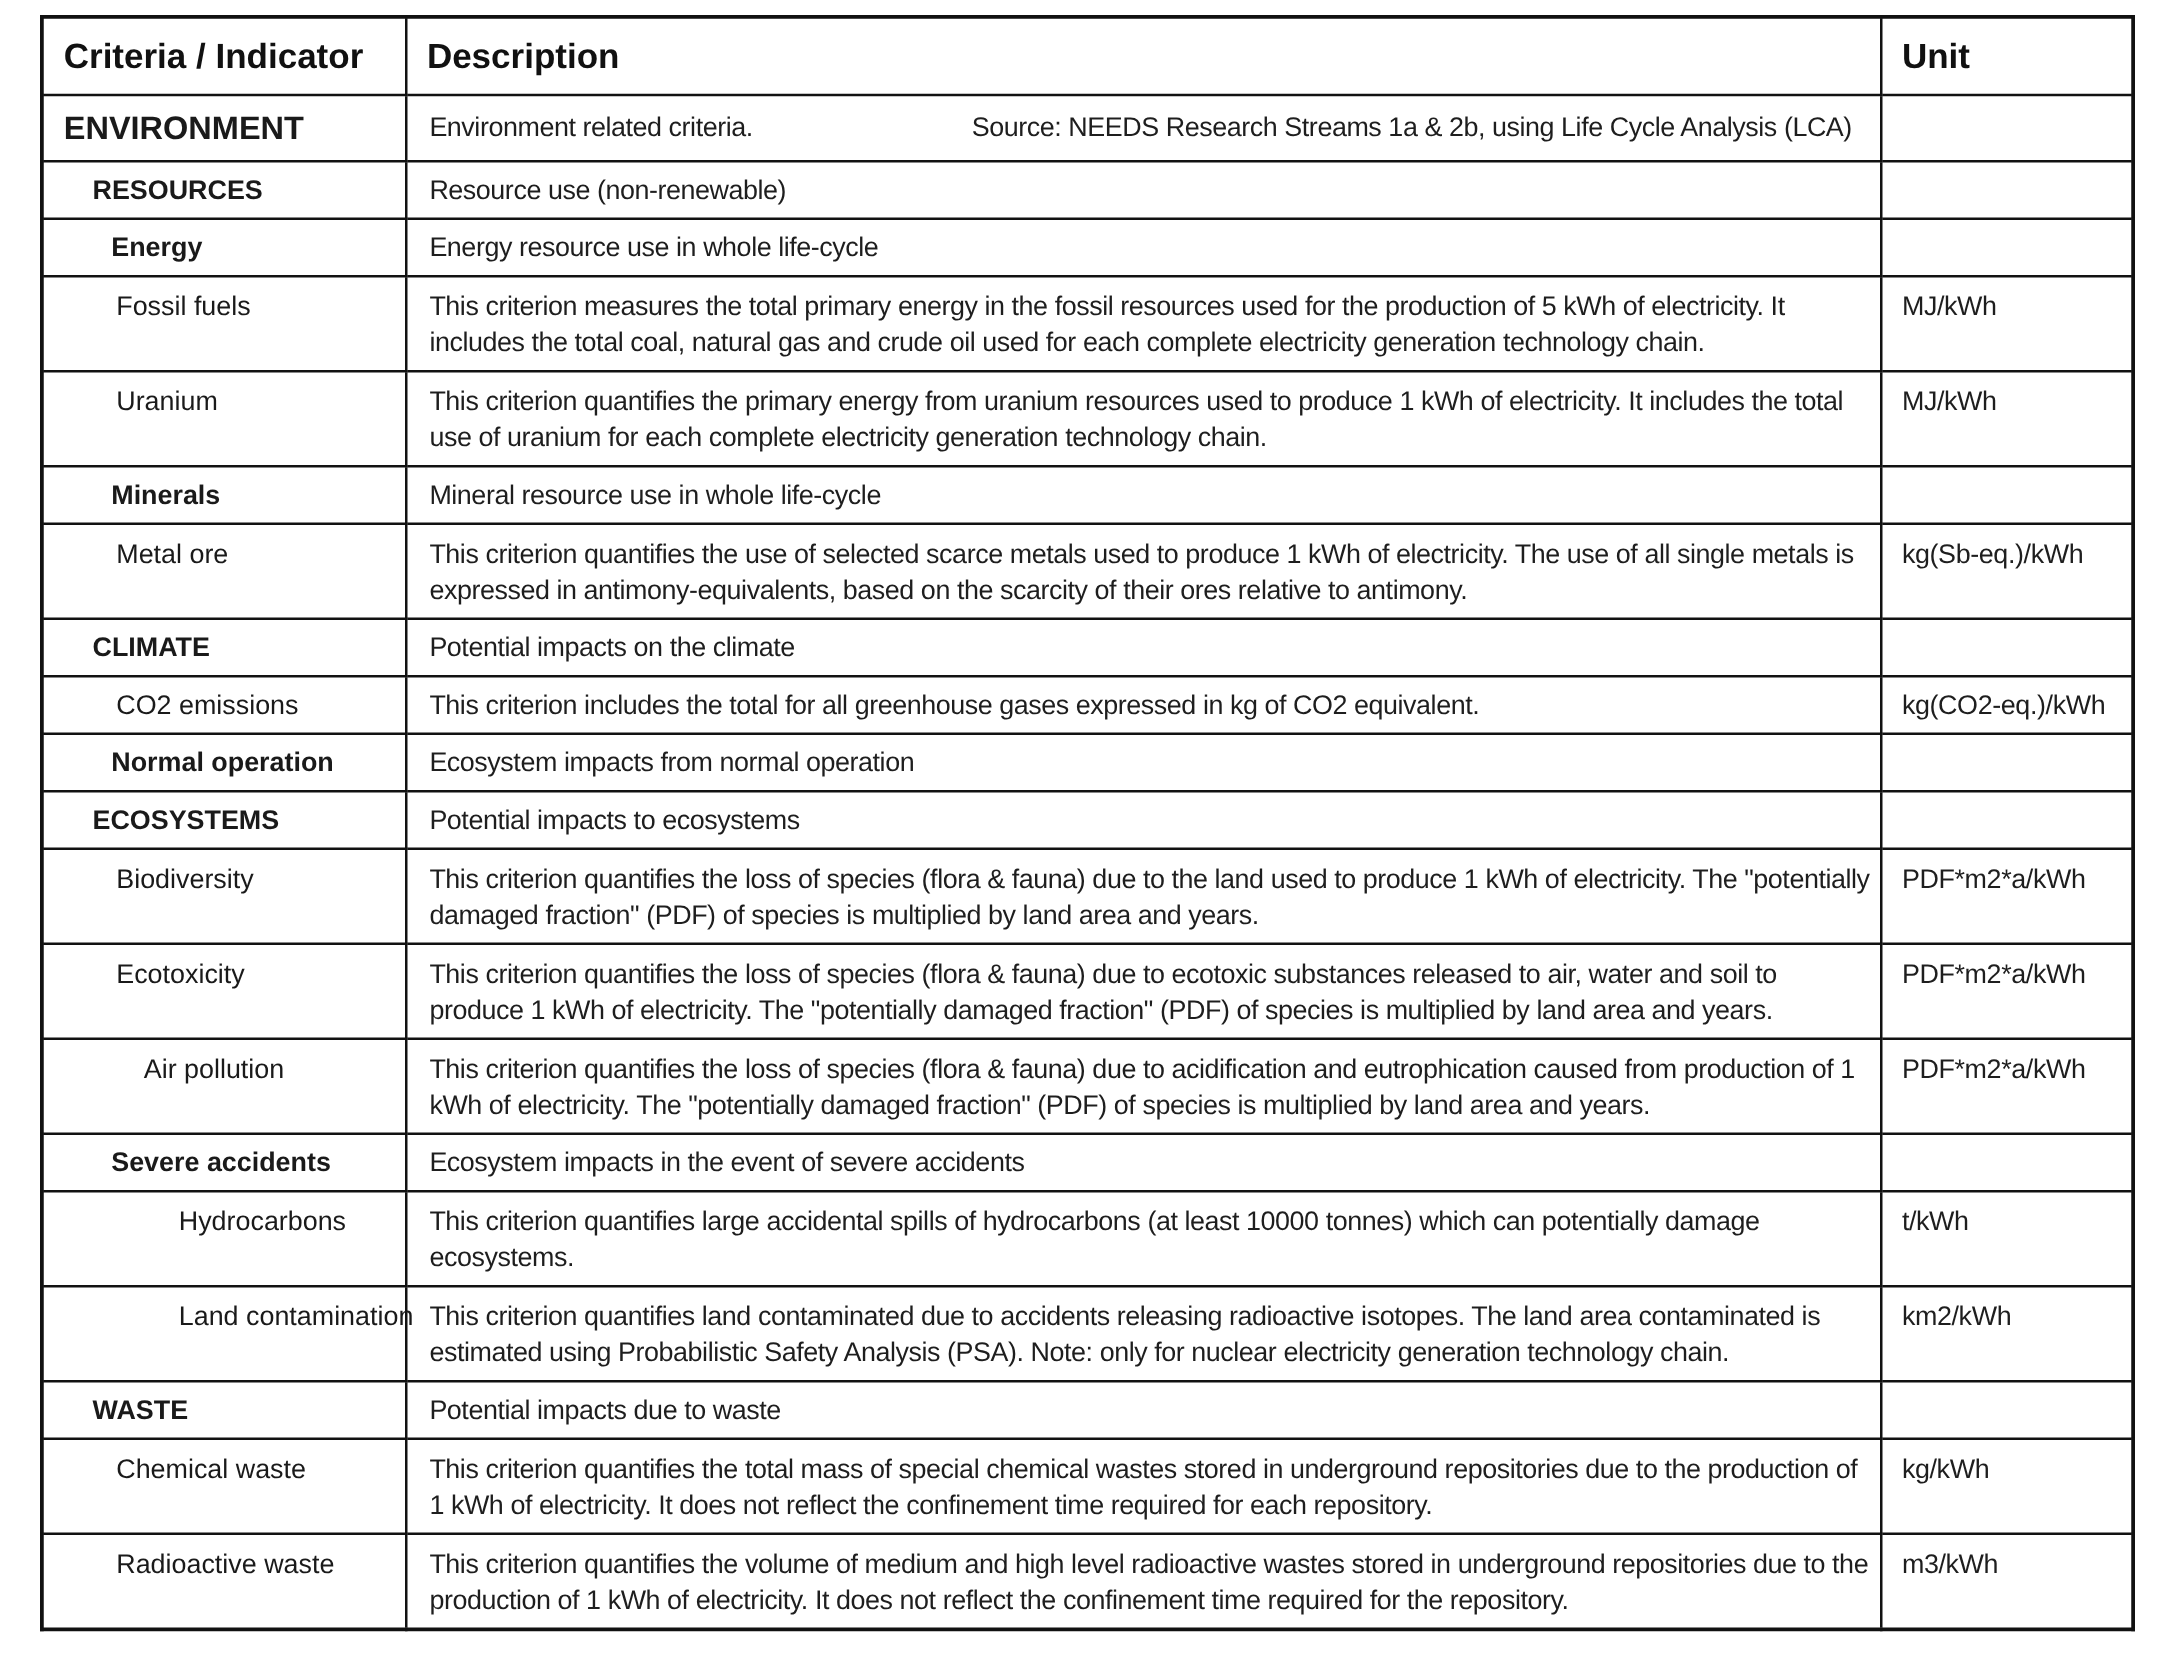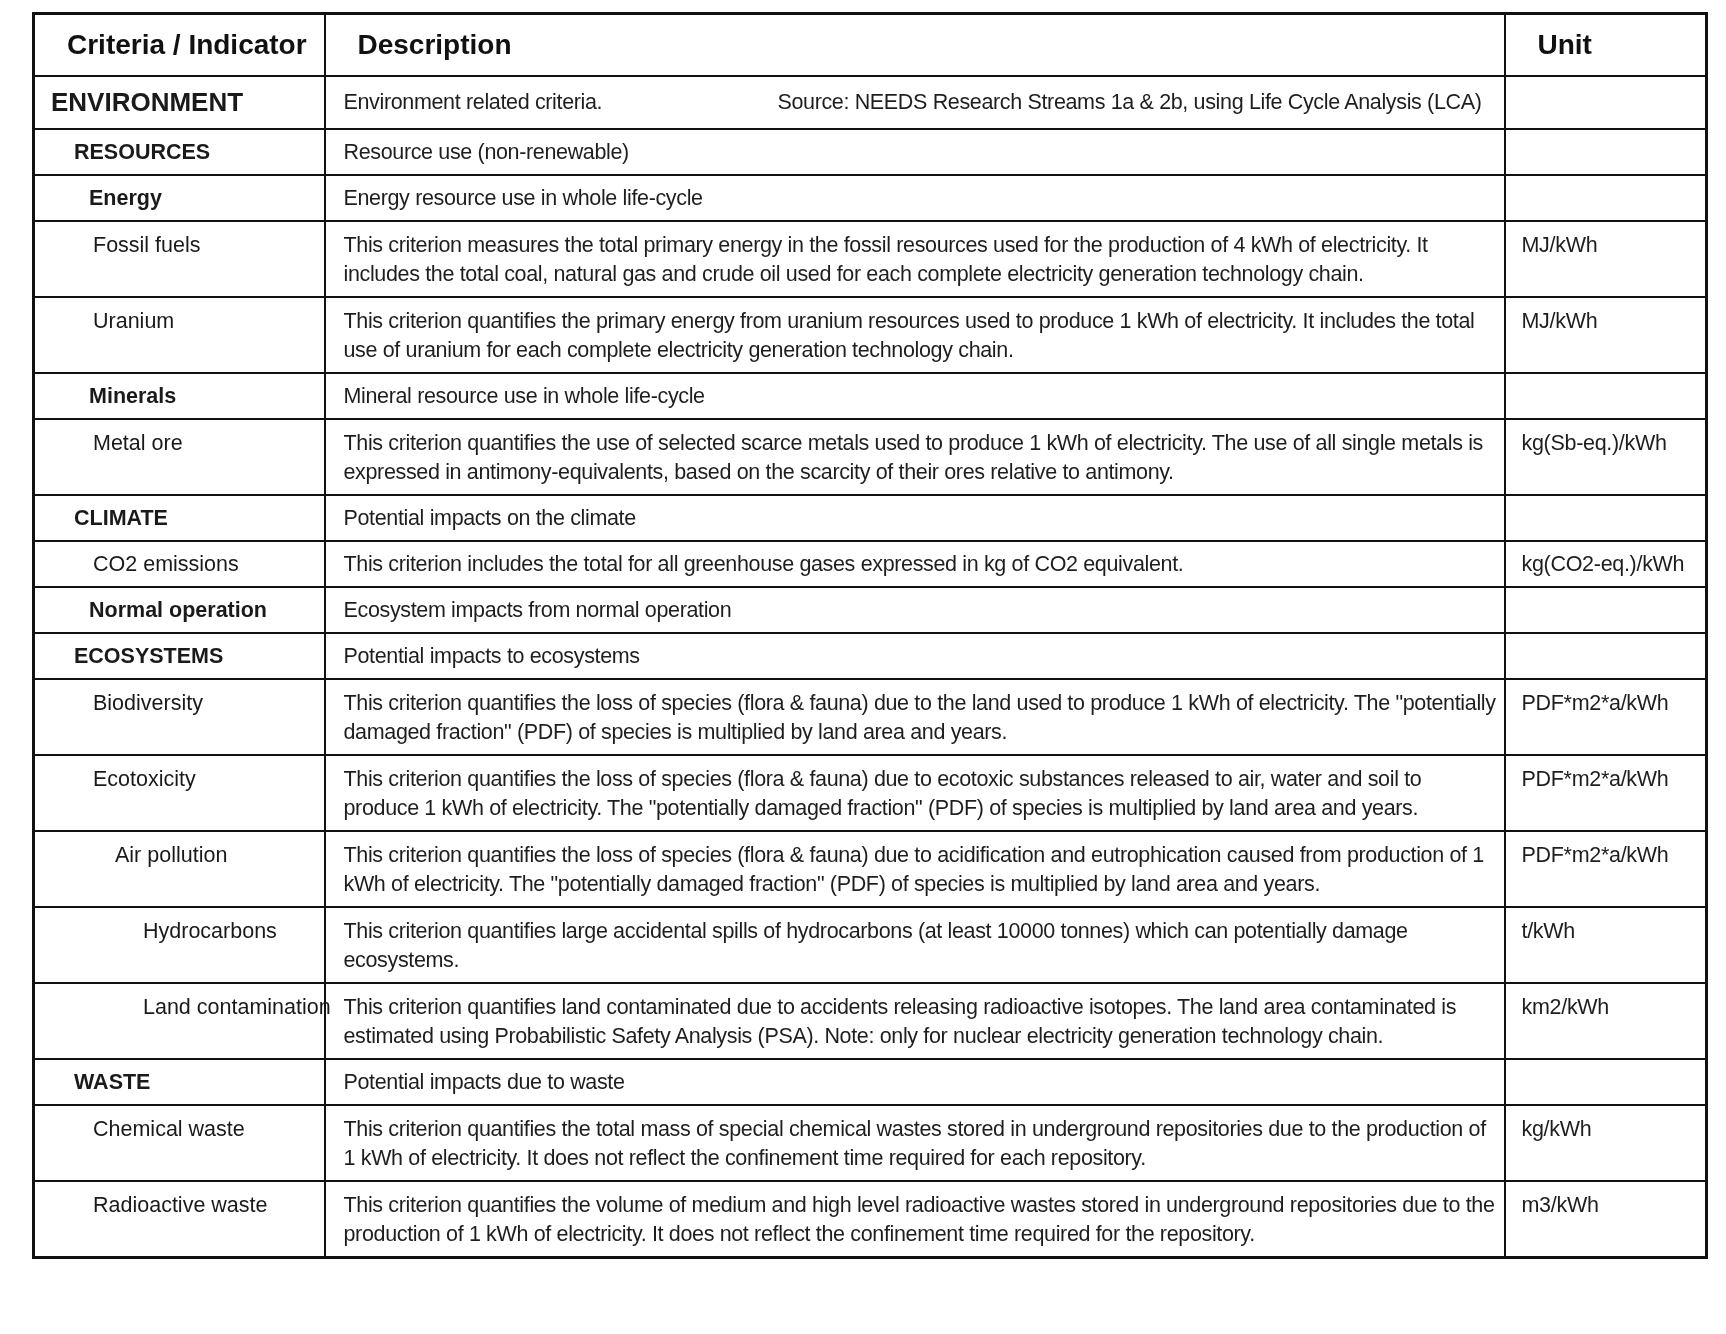--- a/index.html
+++ b/index.html
@@ -36,21 +36,20 @@
 
     .criteria-table th {
       height: 60px;
       vertical-align: middle;
       font-weight: bold;
       font-size: 28px;
       color: #111;
     }
     .criteria-table th .cell {
       padding: 0 0 0 16px;
-      margin-left: 16px;
     }
     .criteria-table th.col-unit .cell { padding-left: 16px; }
 
     tr.single td { height: 44px; vertical-align: middle; }
     tr.double td { height: 74px; }
     tr.env td { height: 51px; vertical-align: middle; }
 
     .name {
       font-size: 21.5px;
       line-height: 29px;
@@ -146,21 +145,21 @@
         </td>
       <td>
           <div class="unit"></div>
         </td>
     </tr>
     <tr class="double">
       <td>
           <div class="name lvl-3">Fossil fuels</div>
         </td>
       <td>
-          <div class="desc">This criterion measures the total primary energy in the fossil resources used for the production of 4 kWh of electricity. It includes the total coal, natural gas and crude oil used for each complete electricity generation technology chain.</div>
+          <div class="desc">This criterion measures the total primary energy in the fossil resources used for the production of 5 kWh of electricity. It includes the total coal, natural gas and crude oil used for each complete electricity generation technology chain.</div>
         </td>
       <td>
           <div class="unit">MJ/kWh</div>
         </td>
     </tr>
     <tr class="double">
       <td>
           <div class="name lvl-3">Uranium</div>
         </td>
       <td>
@@ -260,20 +259,31 @@
     </tr>
     <tr class="double">
       <td>
           <div class="name lvl-3b">Air pollution</div>
         </td>
       <td>
           <div class="desc">This criterion quantifies the loss of species (flora &amp;  fauna) due to acidification and eutrophication caused from production of 1 kWh of electricity. The "potentially damaged fraction" (PDF) of species is multiplied by land area and years.</div>
         </td>
       <td>
           <div class="unit">PDF*m2*a/kWh</div>
+        </td>
+    </tr>
+    <tr class="single">
+      <td>
+          <div class="name lvl-2">Severe accidents</div>
+        </td>
+      <td>
+          <div class="desc">Ecosystem impacts in the event of severe accidents</div>
+        </td>
+      <td>
+          <div class="unit"></div>
         </td>
     </tr>
     <tr class="double">
       <td>
           <div class="name lvl-3c">Hydrocarbons</div>
         </td>
       <td>
           <div class="desc">This criterion quantifies large accidental spills of hydrocarbons (at least 10000 tonnes) which can potentially damage ecosystems.</div>
         </td>
       <td>

